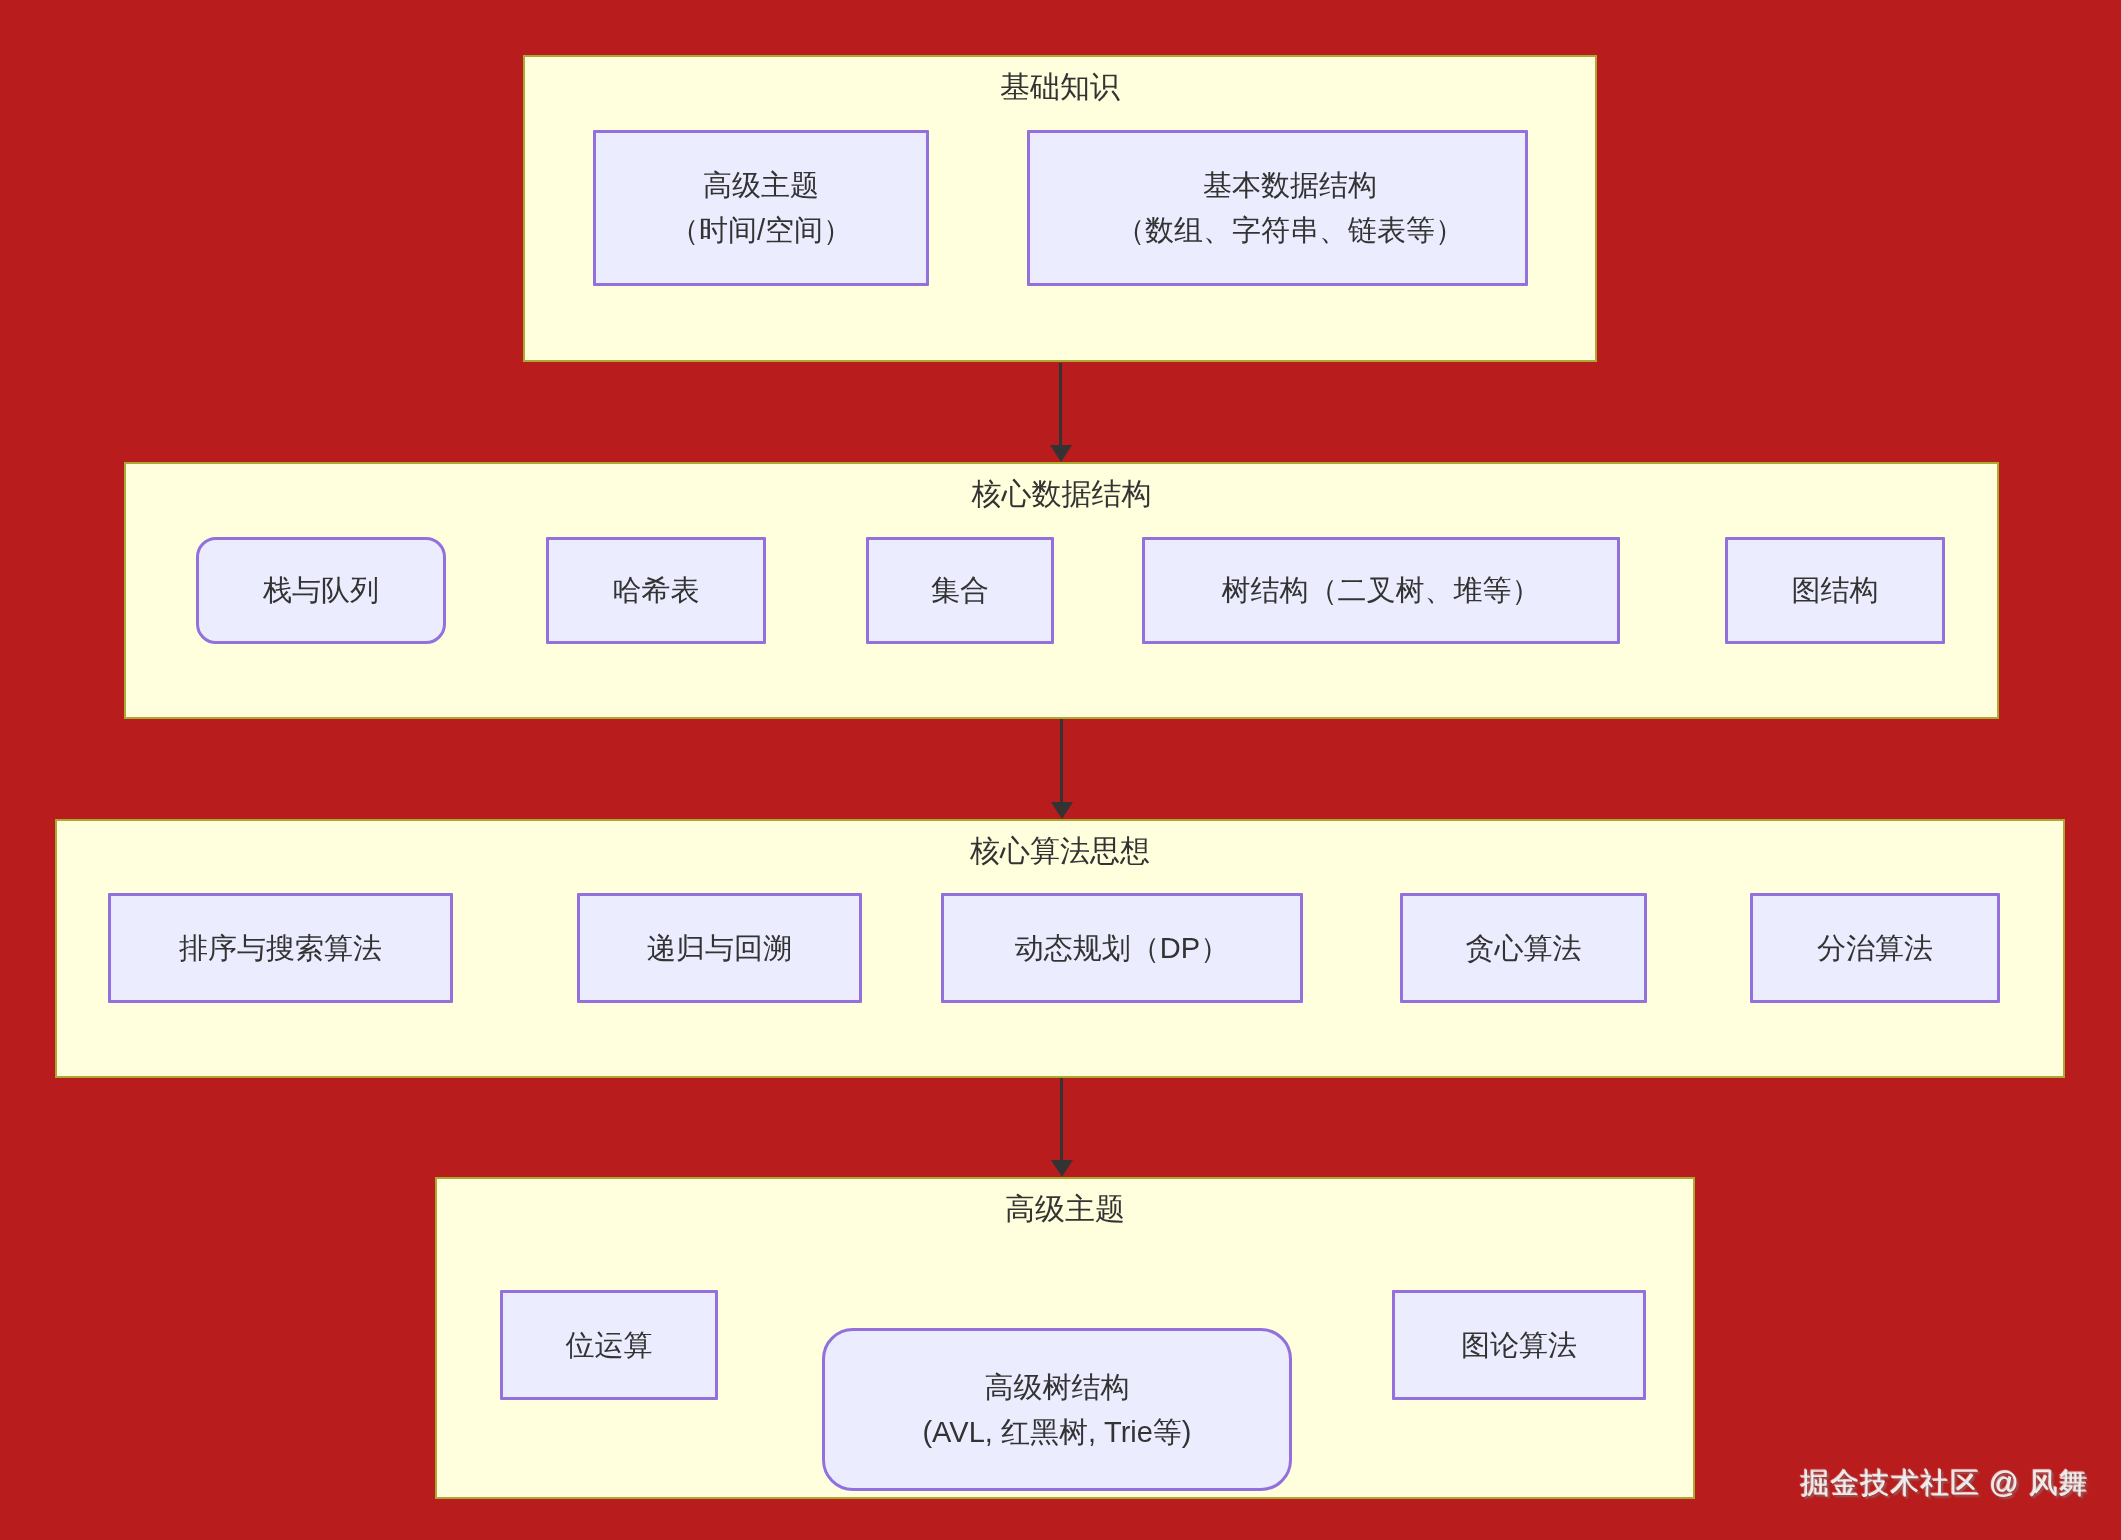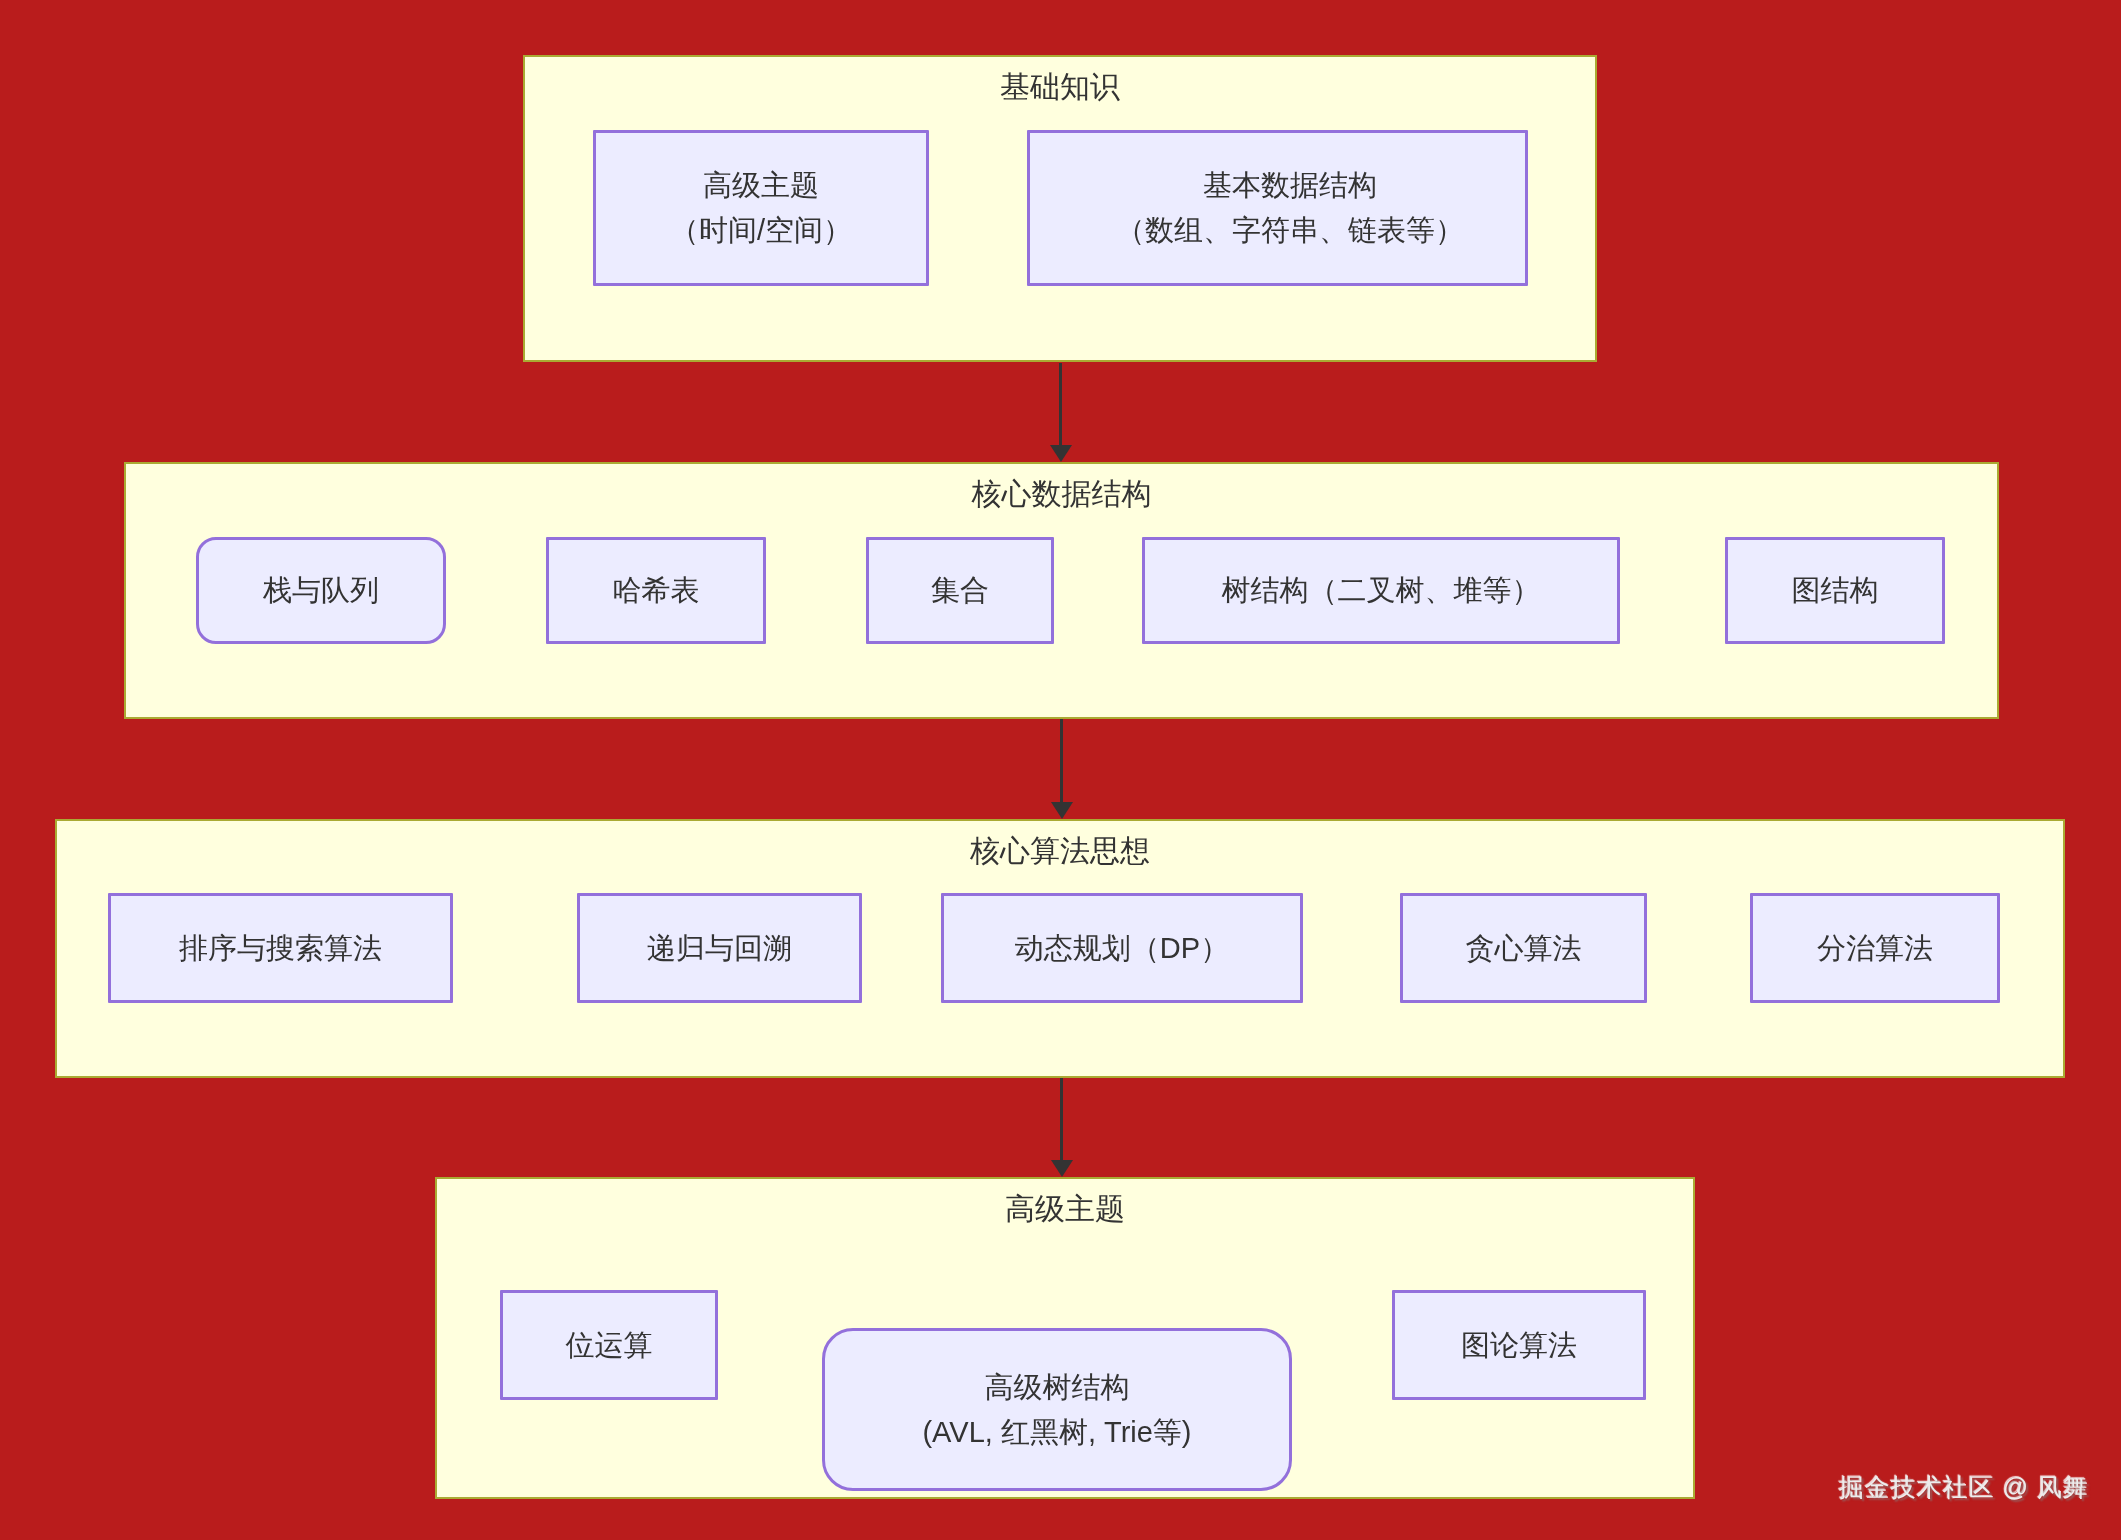--- a/index.html
+++ b/index.html
@@ -59,21 +59,21 @@
     width: 0;
     height: 0;
     border-left: 11px solid transparent;
     border-right: 11px solid transparent;
     border-top: 17px solid #333333;
   }
   .watermark {
     position: absolute;
     right: 32px;
     bottom: 36px;
-    font-size: 25px;
+    font-size: 29px;
     color: #ededed;
     text-shadow: 2px 2px 2px rgba(130,130,130,0.65), -1px -1px 1px rgba(255,255,255,0.9);
     white-space: nowrap;
     letter-spacing: 1px;
   }
 </style>
 </head>
 <body>
 
 <div id="canvas">

